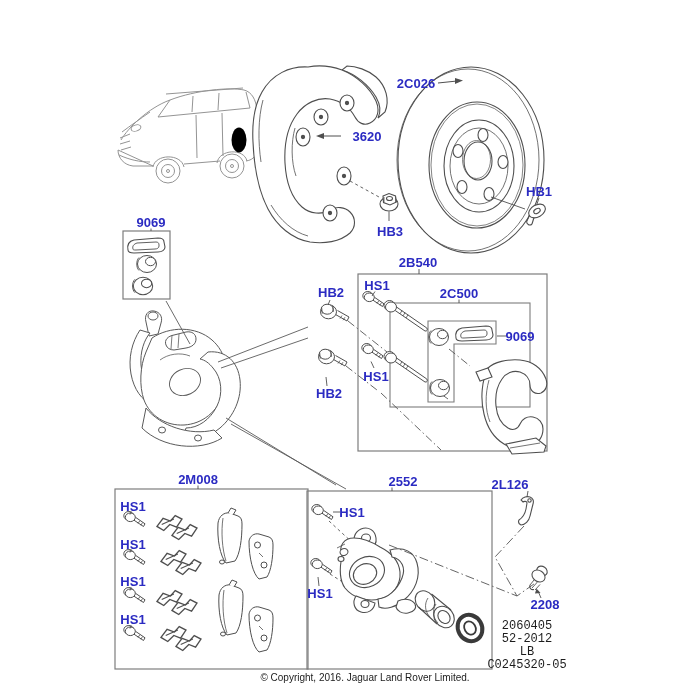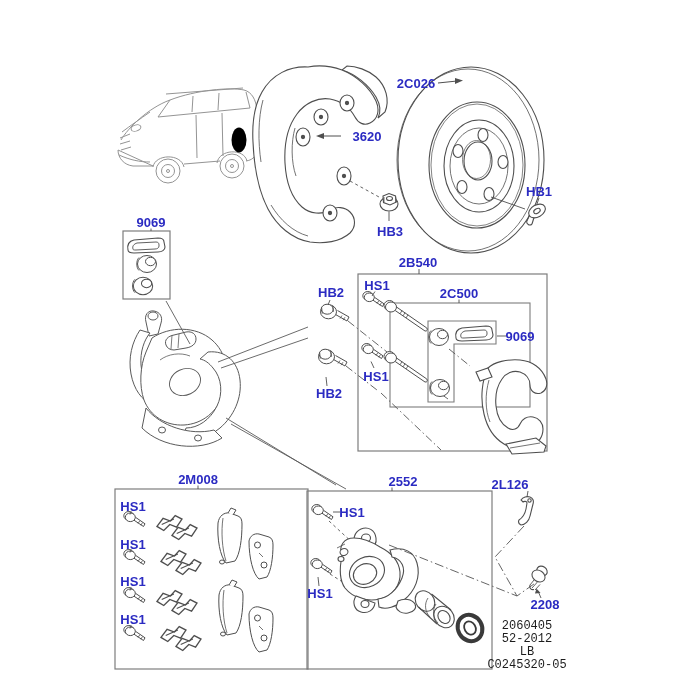--- a/index.html
+++ b/index.html
@@ -332,14 +332,15 @@
   <div class="plabel" style="left:352px;top:512px">HS1</div>
   <div class="plabel" style="left:320px;top:593px">HS1</div>
   <div class="plabel" style="left:510px;top:484px">2L126</div>
   <div class="plabel" style="left:545px;top:604px">2208</div>
 
   <div class="note" style="left:527px;top:626px">2060405</div>
   <div class="note" style="left:527px;top:639px">52-2012</div>
   <div class="note" style="left:527px;top:652px">LB</div>
   <div class="note" style="left:527px;top:665px">C0245320-05</div>
 
+  <div class="copyright" style="left:365px;top:677px">© Copyright, 2016. Jaguar Land Rover Limited.</div>
 
 </div>
 
 </body></html>

